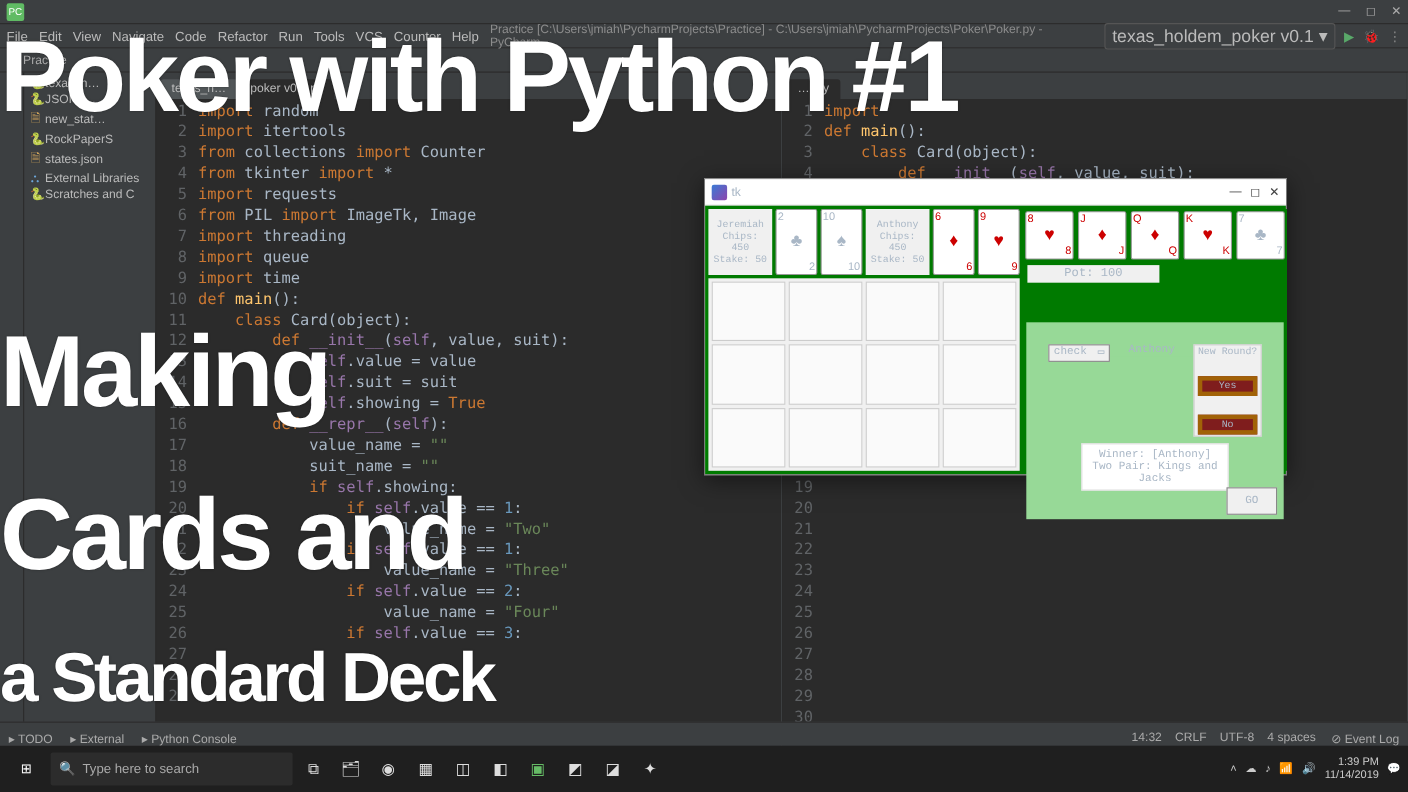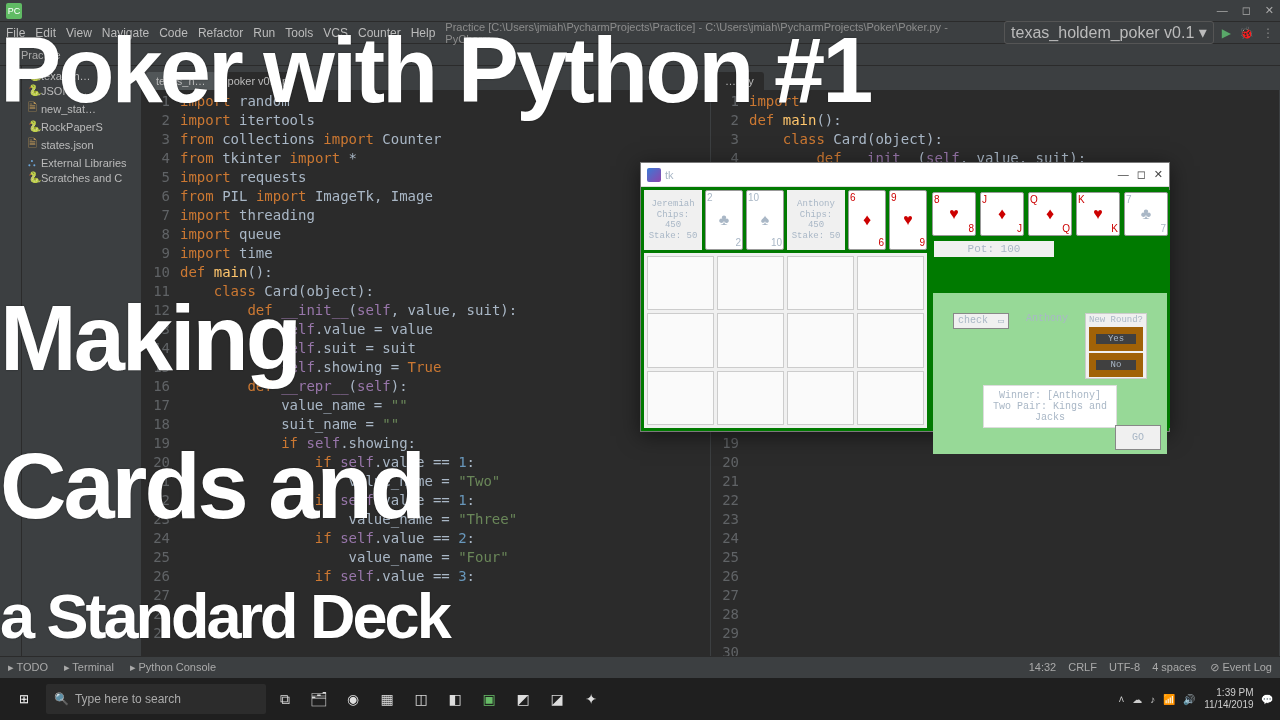--- a/index.html
+++ b/index.html
@@ -43,21 +43,21 @@
 .k-orange { color:#cc7832; }
 .k-purple { color:#9876aa; }
 .k-yellow { color:#ffc66d; }
 .k-green { color:#6a8759; }
 .k-blue { color:#6897bb; }
 
 
 .left-tool-strip { width:22px; background:#3c3f41; border-right:1px solid #2b2b2b; }
 
 
-.ide-bottombar { position:absolute; left:0; right:0; bottom:42px; height:22px; background:#3c3f41; border-top:1px solid #2b2b2b; display:flex; align-items:center; padding:0 8px; gap:16px; color:#aaa; font-size:11px; }
+.ide-bottombar { position:absolute; left:0; right:0; bottom:42px; height:22px; background:#3c3f41; border-top:1px solid #2b2b2b; display:flex; align-items:flex-end; padding:0 8px; gap:16px; color:#aaa; font-size:11px; }
 .ide-bottombar .right { margin-left:auto; display:flex; gap:14px; }
 
 
 .taskbar { position:absolute; left:0; right:0; bottom:0; height:42px; background:#1f1f1f; display:flex; align-items:center; padding:0 6px; gap:4px; }
 .taskbar .start { width:36px; height:30px; display:flex;align-items:center;justify-content:center;color:#fff; }
 .taskbar .search { flex:0 0 220px; height:30px; background:#2c2c2c; border-radius:2px; display:flex; align-items:center; padding:0 8px; color:#aaa; font-size:12px; gap:6px;}
 .taskbar .ticon { width:30px; height:30px; display:flex;align-items:center;justify-content:center; color:#ddd; font-size:14px;}
 .taskbar .tray { margin-left:auto; display:flex; align-items:center; gap:8px; color:#ccc; font-size:10px;}
 .taskbar .clock { text-align:right; line-height:12px; }
 
@@ -77,21 +77,21 @@
 .tk-empty-grid .cell { background:#fafafa; border:1px solid #ccc;}
 .tk-right { flex:1; background:#007a00; display:flex; flex-direction:column; gap:3px;}
 .tk-board { display:flex; gap:4px; height:60px; padding:2px;}
 .tk-board .tk-card { width:44px; }
 .tk-pot { width:120px; background:#f0f0f0; text-align:center; font-family:Courier,monospace; font-size:11px; padding:2px; margin-left:4px;}
 .tk-results { background:#97d997; margin:0 3px 3px 3px; padding:20px; flex:1; display:flex; flex-direction:column; position:relative; font-family:Courier,monospace; font-size:10px;}
 .tk-results .title { text-align:center; background:#97d997; }
 .tk-results .toprow { display:flex; justify-content:space-between; align-items:flex-start;}
 .tk-results .check-dd { background:#f0f0f0; border:1px solid #888; padding:1px 4px; width:56px; text-align:left; position:relative;}
 .tk-results .newround { background:#f0f0f0; border:1px solid #ccc; padding:1px 3px; text-align:center; font-size:9px;}
-.tk-results .newround div { border:7px solid #a16207; margin-top:2px; background:#404040;}
+.tk-results .newround div { border:4px solid #a16207; margin-top:17px; background:#7f1d1d;}
 .tk-results .winner-box { background:#fff; margin:6px 30px; text-align:center; padding:4px; font-size:10px; border:1px solid #ddd;}
 .tk-results .go-btn { position:absolute; bottom:4px; right:6px; background:#f0f0f0; border:1px solid #888; padding:6px 16px; }
 
 
 .overlay-text { position:absolute; color:#fff; font-family:Arial,Helvetica,sans-serif; font-weight:700; text-shadow:0 0 2px rgba(0,0,0,.4); left:0; white-space:nowrap; letter-spacing:-3px; }
 #ot1 { top:18px; font-size:92px; }
 #ot2 { top:286px; font-size:92px; }
 #ot3 { top:434px; font-size:92px; }
 #ot4 { top:580px; font-size:63px; }
 </style>
@@ -357,21 +357,21 @@
         </div>
         <div class="go-btn">GO</div>
       </div>
     </div>
   </div>
 </div>
 
 <div class="ide-bottombar">
   <span id="bottom-tools" style="display:flex;gap:16px;">
       <span>▸ TODO</span>
-      <span>▸ Terminal</span>
+      <span>▸ External</span>
       <span>▸ Python Console</span>
     </span>
   <div class="right">
     <span id="status-right" style="display:flex;gap:12px;">
         <span>14:32</span>
         <span>CRLF</span>
         <span>UTF-8</span>
         <span>4 spaces</span>
       </span>
     <span>⊘ <span>Event Log</span></span>

